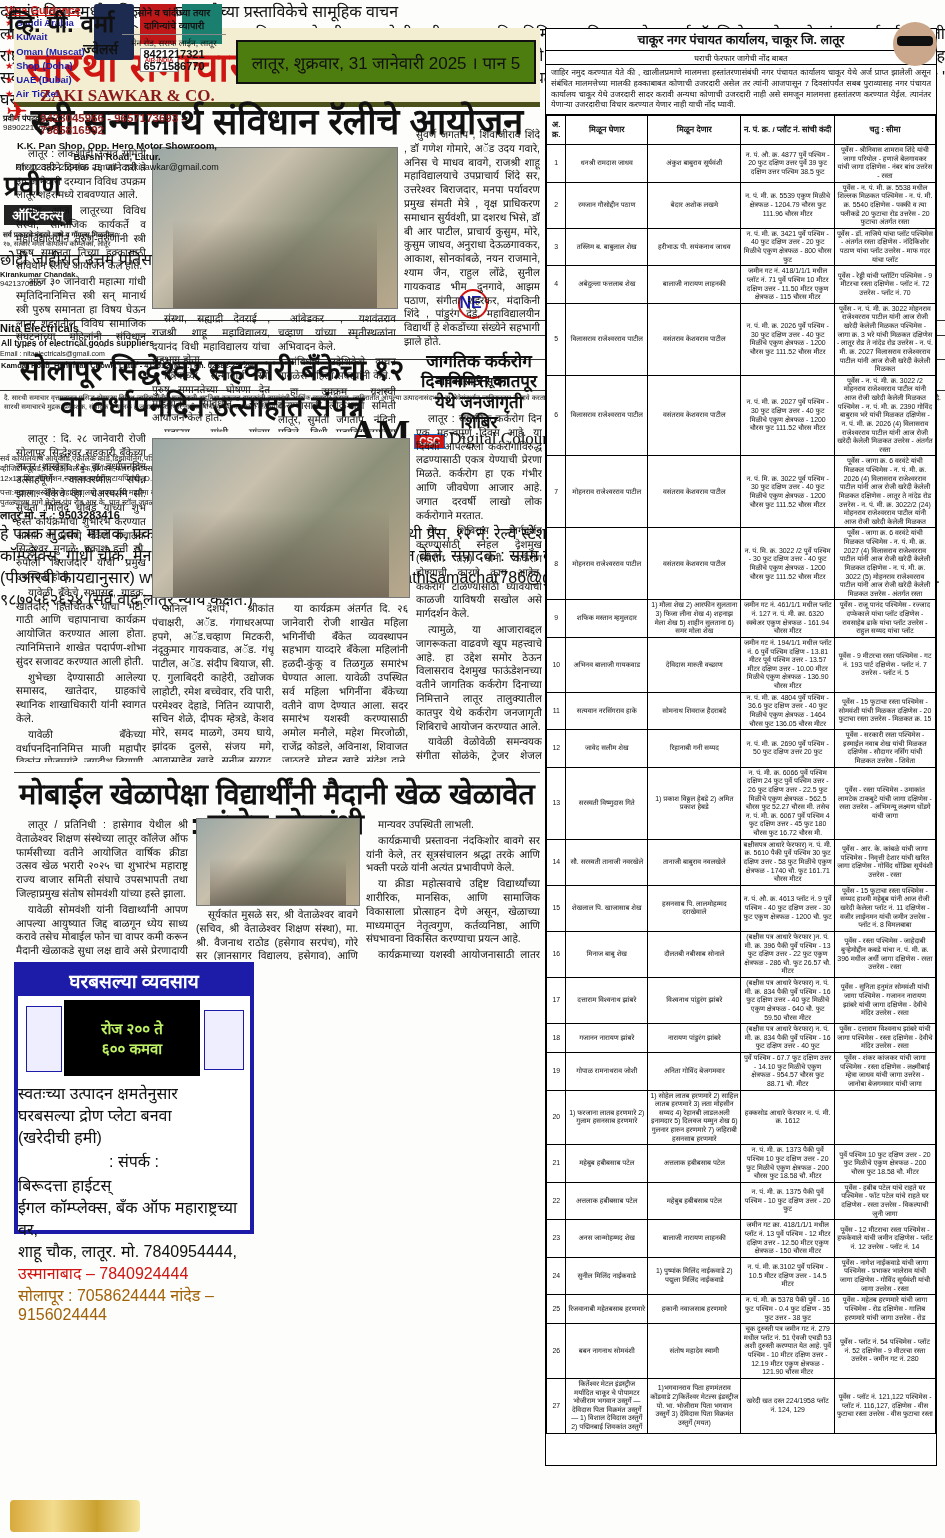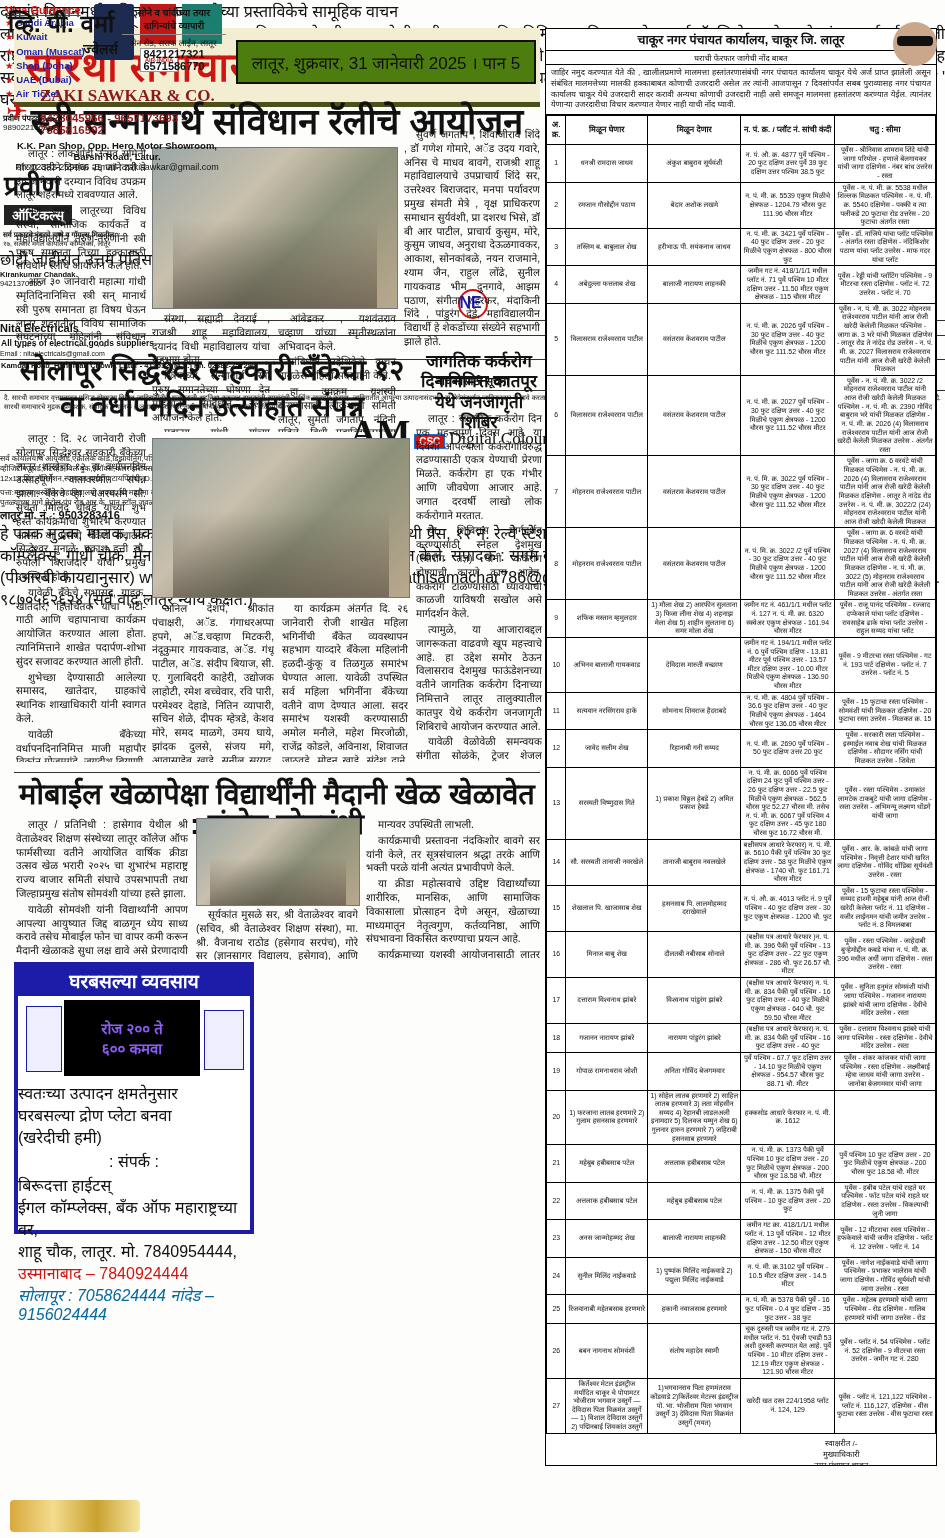--- a/index.html
+++ b/index.html
@@ -36,21 +36,21 @@
   table.gt th{font-size:8px;text-align:center;padding:4px 2px;}
   td.c-sr{text-align:center;width:5%;}
   td.c-n1{text-align:center;width:21%;}
   td.c-n2{text-align:center;width:24%;}
   td.c-d {text-align:center;width:24%;}
   td.c-b {text-align:center;width:26%;font-size:6.5px;}
   .gov-sign{text-align:center;font-size:8px;padding:4px 14px 4px 55%;line-height:1.4;}
   
   .ad-ghar{position:absolute;left:14px;top:962px;width:232px;height:264px;border:4px solid #1c1ca8;background:#fff;}
   .ad-ghar .bar{background:#1c1ca8;color:#fff;font-weight:bold;font-size:19px;text-align:center;padding:2px 0;}
-  .star{position:absolute;left:46px;top:34px;width:136px;height:76px;background:#000;color:#8b5cf6;
+  .star{position:absolute;left:46px;top:34px;width:136px;height:76px;background:#000;color:#bef264;
         display:flex;flex-direction:column;align-items:center;justify-content:center;font-weight:bold;font-size:15px;
         clip-path:polygon(50% 0,58% 14%,72% 4%,74% 20%,90% 14%,86% 30%,100% 32%,90% 46%,100% 60%,86% 64%,92% 80%,76% 78%,76% 95%,62% 86%,54% 100%,46% 88%,34% 98%,32% 82%,16% 86%,22% 70%,4% 66%,14% 52%,0 42%,14% 34%,8% 18%,26% 22%,26% 5%,42% 12%;}
   .ad-ghar .ln{color:#1c1ca8;font-weight:bold;text-align:center;font-size:14px;line-height:1.3;}
   .ad-ghar .contact{background:#1c1ca8;color:#fff;display:inline-block;font-size:11px;font-weight:bold;padding:0 6px;}
   .ad-ghar .nm{color:#cf1512;font-weight:bold;font-size:19px;text-align:center;}
   .ad-ghar .ad3{font-size:10px;font-weight:bold;text-align:center;line-height:1.35;}
   .ad-verma{position:absolute;left:14px;top:1232px;width:232px;height:112px;border:1.5px solid #444;border-radius:4px;background:#fff;}
   .ad-am{position:absolute;left:14px;top:1348px;width:232px;height:118px;background:#000;color:#fff;text-align:center;}
   .ad-pra{position:absolute;left:246px;top:962px;width:132px;height:150px;border:1px solid #999;
           background:linear-gradient(120deg,#e7ded2 55%,#b9a896 55%);overflow:hidden;}
@@ -371,43 +371,40 @@
 
           <tr>
             <td class="c-sr">27</td>
             <td class="c-n1">किर्तेश्वर मेटल इंडस्ट्रीज मर्यादित चाकूर चे पोपामटर भोजीराम भगवान उस्तुर्गे — देविदास पिता विक्रमंत उस्तुर्गे — 1) विशाल देविदास उस्तुर्गे 2) पद्मिनबाई शिवकांत उस्तुर्गे</td>
             <td class="c-n2">1)भगवानराव पिता हणमंतराव कोंडवाडे 2)किर्तेश्वर मेटल्स इंडस्ट्रीज पो. भा. भोजीराम पिता भगवान उस्तुर्गे 3) देविदास पिता विक्रमंत उस्तुर्गे (मयत)</td>
             <td class="c-d">खरेदी खत दस्त 224/1958 प्लॉट नं. 124, 129</td>
             <td class="c-b">पूर्वेस - प्लॉट नं. 121,122 पश्चिमेस - प्लॉट नं. 116,127, दक्षिणेस - वीस फुटाचा रस्ता उत्तरेस - वीस फुटाचा रस्ता</td>
           </tr>
         </tbody>
     </table>
-    <div class="gov-sign" style="white-space:pre-line;">स्वाक्षरीत /-
-मुख्याधिकारी
-नगर पंचायत चाकूर</div>
   </div>
 
   <div class="ad-ghar">
     <div class="bar">घरबसल्या व्यवसाय</div>
     <div class="star">
       <span>रोज २०० ते</span>
       <span>६०० कमवा</span>
     </div>
     <div style="position:absolute;left:8px;top:40px;width:34px;height:64px;border:1px solid #1c1ca8;background:#eef;"></div>
     <div style="position:absolute;right:6px;top:44px;width:38px;height:58px;border:1px solid #1c1ca8;background:#eef;"></div>
     <div style="position:absolute;left:0;top:116px;width:100%;">
       <div class="ln">स्वतःच्या उत्पादन क्षमतेनुसार</div>
       <div class="ln">घरबसल्या द्रोण प्लेटा बनवा</div>
       <div class="ln">(खरेदीची हमी)</div>
       <div style="text-align:center;margin:2px 0;"><span class="contact">: संपर्क :</span></div>
       <div class="nm">बिरूदत्ता हाईटस्</div>
       <div class="ad3">ईगल कॉम्प्लेक्स, बँक ऑफ महाराष्ट्रच्या वर,</div>
       <div class="ad3">शाहू चौक, लातूर. मो. 7840954444,</div>
       <div class="ad3" style="color:#cf1512;">उस्मानाबाद – 7840924444</div>
-      <div class="ad3" style="color:#0369a1;font-style:italic;">सोलापूर : 7058624444  नांदेड – 9156024444</div>
+      <div class="ad3" style="color:#a16207;">सोलापूर : 7058624444  नांदेड – 9156024444</div>
     </div>
   </div>
 
   <div class="ad-pra">
     <div style="font-size:8px;font-weight:bold;padding:2px 3px 0;">प्रवीण पंपटवार</div>
     <div style="font-size:8px;padding:0 3px;">9890221069</div>
     <div style="position:absolute;right:8px;top:22px;width:44px;height:44px;border-radius:50%;background:#caa78b;">
         <div style="position:absolute;left:4px;top:14px;width:36px;height:10px;background:#111;border-radius:4px;"></div>
       </div>
     <div style="font-size:27px;font-weight:bold;color:#111;padding:34px 4px 0;text-shadow:1px 1px 0 #fff;">प्रवीण</div>

